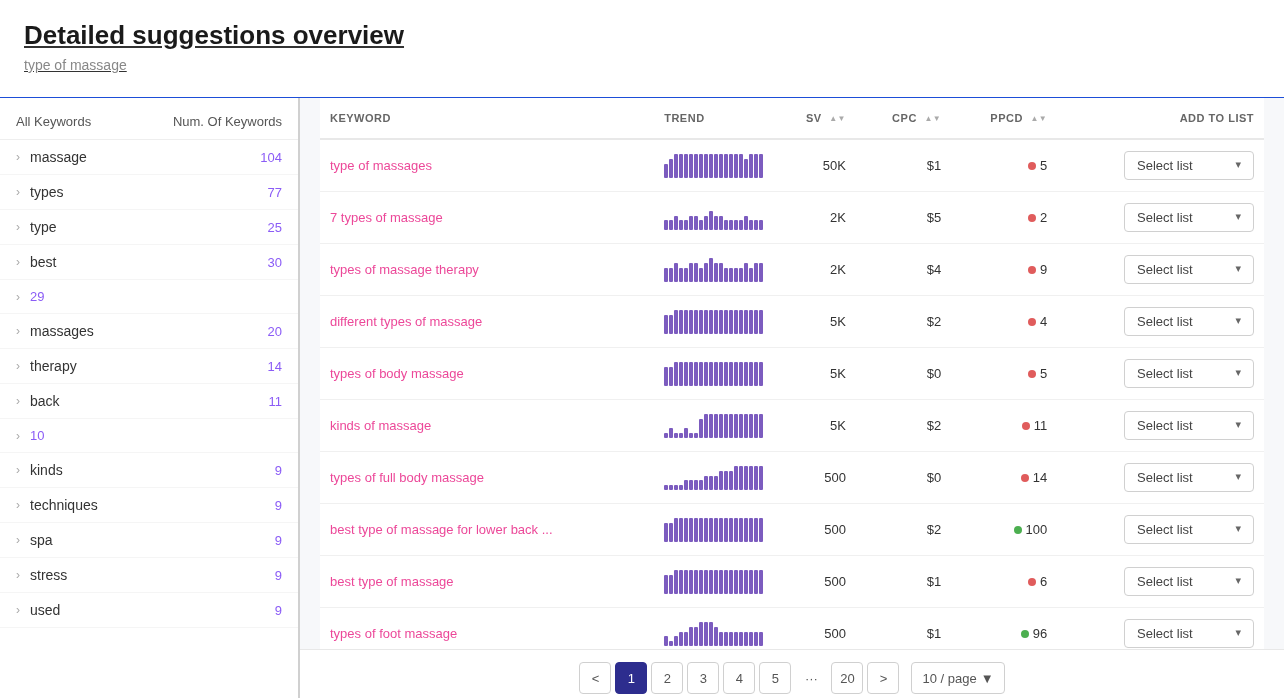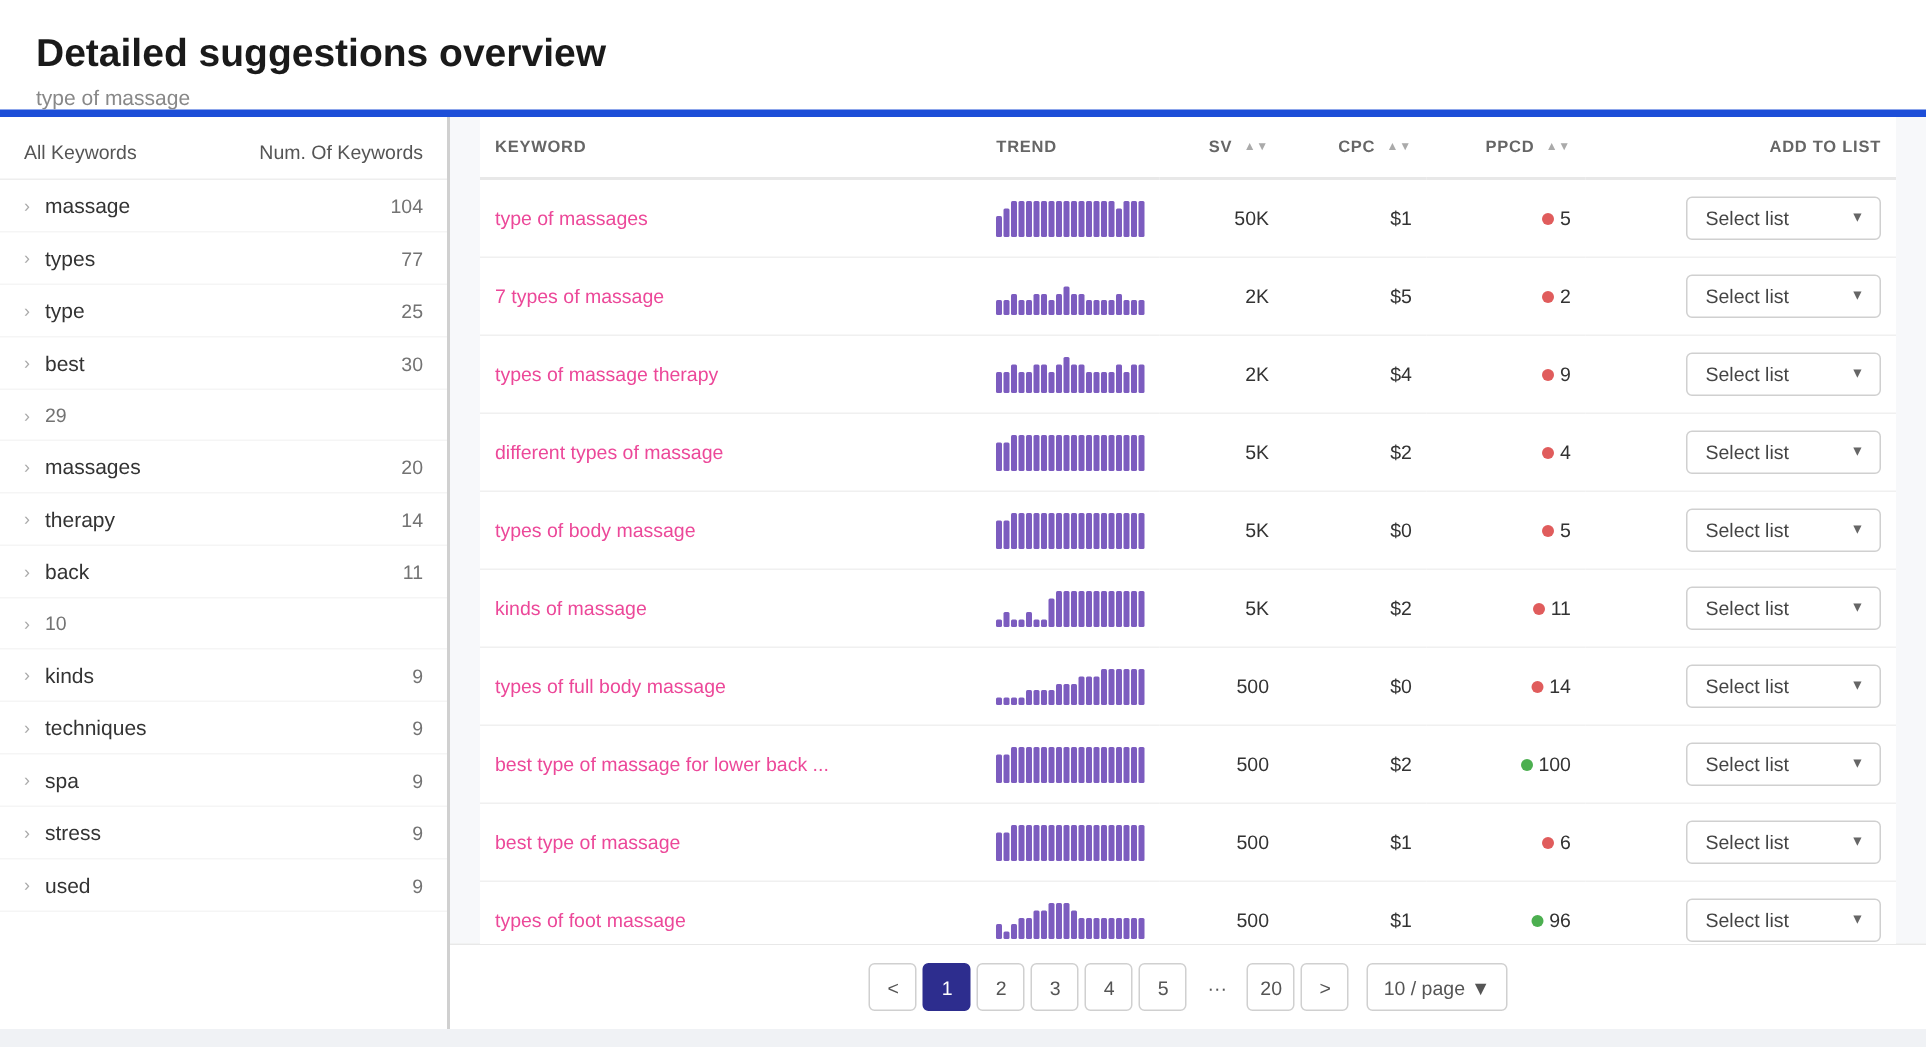--- a/index.html
+++ b/index.html
@@ -1,30 +1,30 @@
 <!DOCTYPE html>
 <html><head>
   <meta charset="utf-8">
   <style>
     * { box-sizing: border-box; margin: 0; padding: 0; }
     body { font-family: -apple-system, BlinkMacSystemFont, 'Segoe UI', sans-serif; background: #f0f2f5; color: #333; font-size: 14px; }
 
-    .page-header { background: #fff; padding: 20px 24px 0; border-bottom: 5px solid #1d4ed8; }
+    .page-header { background: #fff; padding: 20px 24px 24px; border-bottom: 1px solid #1d4ed8; text-decoration: underline; }
     .page-title { font-size: 26px; font-weight: 700; color: #1a1a1a; }
     .page-subtitle { font-size: 14px; color: #888; margin-top: 6px; }
 
     .main-layout { display: flex; height: calc(698px - 90px); }
 
     
     .sidebar { width: 300px; background: #fff; border-right: 2px solid #d0d0d0; overflow-y: auto; padding: 0; flex-shrink: 0; }
     .sidebar-header { display: flex; justify-content: space-between; padding: 16px 16px 10px; border-bottom: 1px solid #eee; font-size: 13px; color: #555; font-weight: 500; }
     .sidebar-item { display: flex; align-items: center; padding: 9px 16px; cursor: pointer; border-bottom: 1px solid #f5f5f5; }
     .sidebar-chevron { color: #aaa; margin-right: 10px; font-size: 12px; }
     .sidebar-label { flex: 1; color: #333; }
-    .sidebar-count { color: #737373; font-size: 13px; }
+    .sidebar-count { color: #8b5cf6; font-size: 13px; }
 
     
     .content { flex: 1; display: flex; flex-direction: column; overflow: hidden; background: #f7f8fa; }
 
     
     .table-container { flex: 1; overflow-y: auto; padding: 0 20px; }
     table { width: 100%; border-collapse: collapse; background: #fff; }
     thead tr { border-bottom: 2px solid #e8e8e8; }
     thead th { padding: 14px 10px; text-align: left; font-size: 11px; font-weight: 700; color: #666; text-transform: uppercase; letter-spacing: 0.5px; white-space: nowrap; }
     thead th.right { text-align: right; }

